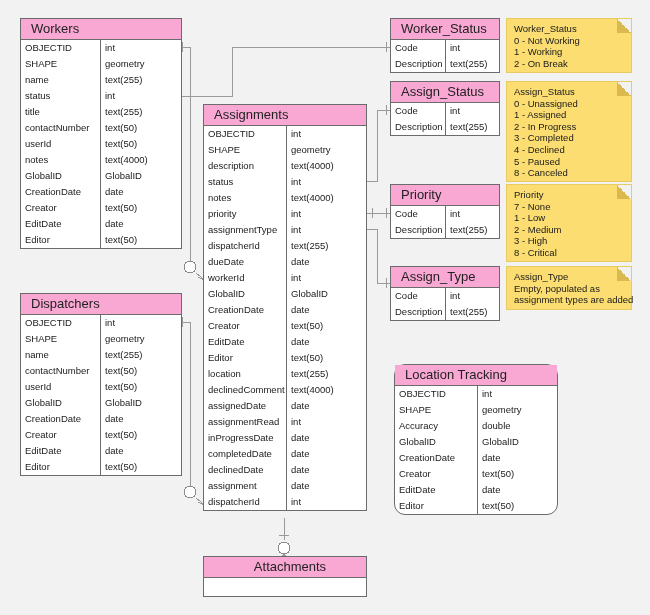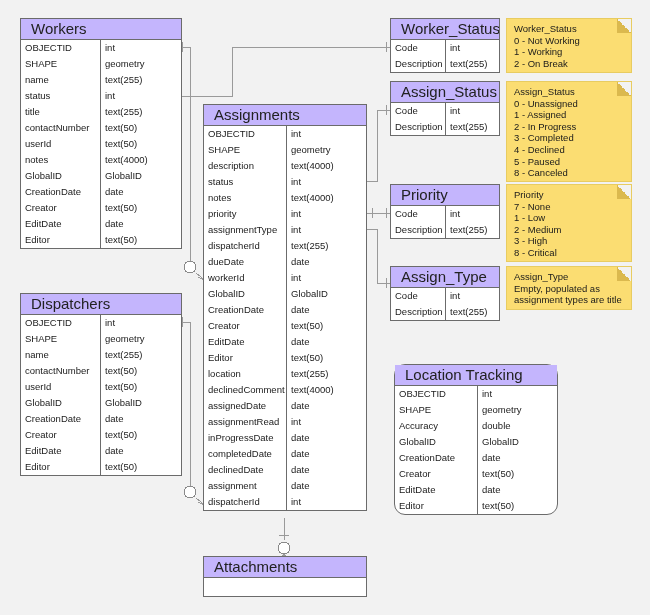--- a/index.html
+++ b/index.html
@@ -17,24 +17,24 @@
   .table{
     position:absolute;
     background:#ffffff;
     border:1px solid #6b6b6b;
     box-sizing:border-box;
   }
   .table .thead{
     height:20px;
     line-height:20px;
     padding-left:10px;
-    font-size:15px;
+    font-size:13px;
     color:#222;
     border-bottom:1px solid #6b6b6b;
-    background:#c4b5fd;
+    background:#f9a8d4;
     white-space:nowrap;
     overflow:hidden;
   }
   .table .tbody{display:block;}
   .row{
     display:flex;
     height:16px;
     line-height:16px;
     font-size:9.5px;
     color:#1a1a1a;
@@ -412,21 +412,21 @@
           <div class="c1" style="width:83px">EditDate</div>
           <div class="c2">date</div>
         </div>
       <div class="row">
           <div class="c1" style="width:83px">Editor</div>
           <div class="c2">text(50)</div>
         </div>
     </div>
   </div>
 
-  <div class="table" style="left:203px;top:556px;width:164px;">
+  <div class="table" style="left:203px;top:556px;width:164px;text-align:center;">
     <div class="thead">Attachments</div>
     <div class="tbody">
       <div class="row empty">
           <div class="c2"></div>
         </div>
     </div>
   </div>
 
   <div class="note" style="left:506px;top:18px;width:126px;height:55px;">
     <span class="fold"></span>
@@ -455,16 +455,16 @@
     <span class="nline">1 - Low</span>
     <span class="nline">2 - Medium</span>
     <span class="nline">3 - High</span>
     <span class="nline">8 - Critical</span>
   </div>
 
   <div class="note" style="left:506px;top:266px;width:126px;height:44px;">
     <span class="fold"></span>
     <span class="ntitle">Assign_Type</span>
     <span class="nline">Empty, populated as</span>
-    <span class="nline">assignment types are title</span>
+    <span class="nline">assignment types are added</span>
   </div>
 
 </div>
 
 </body></html>

